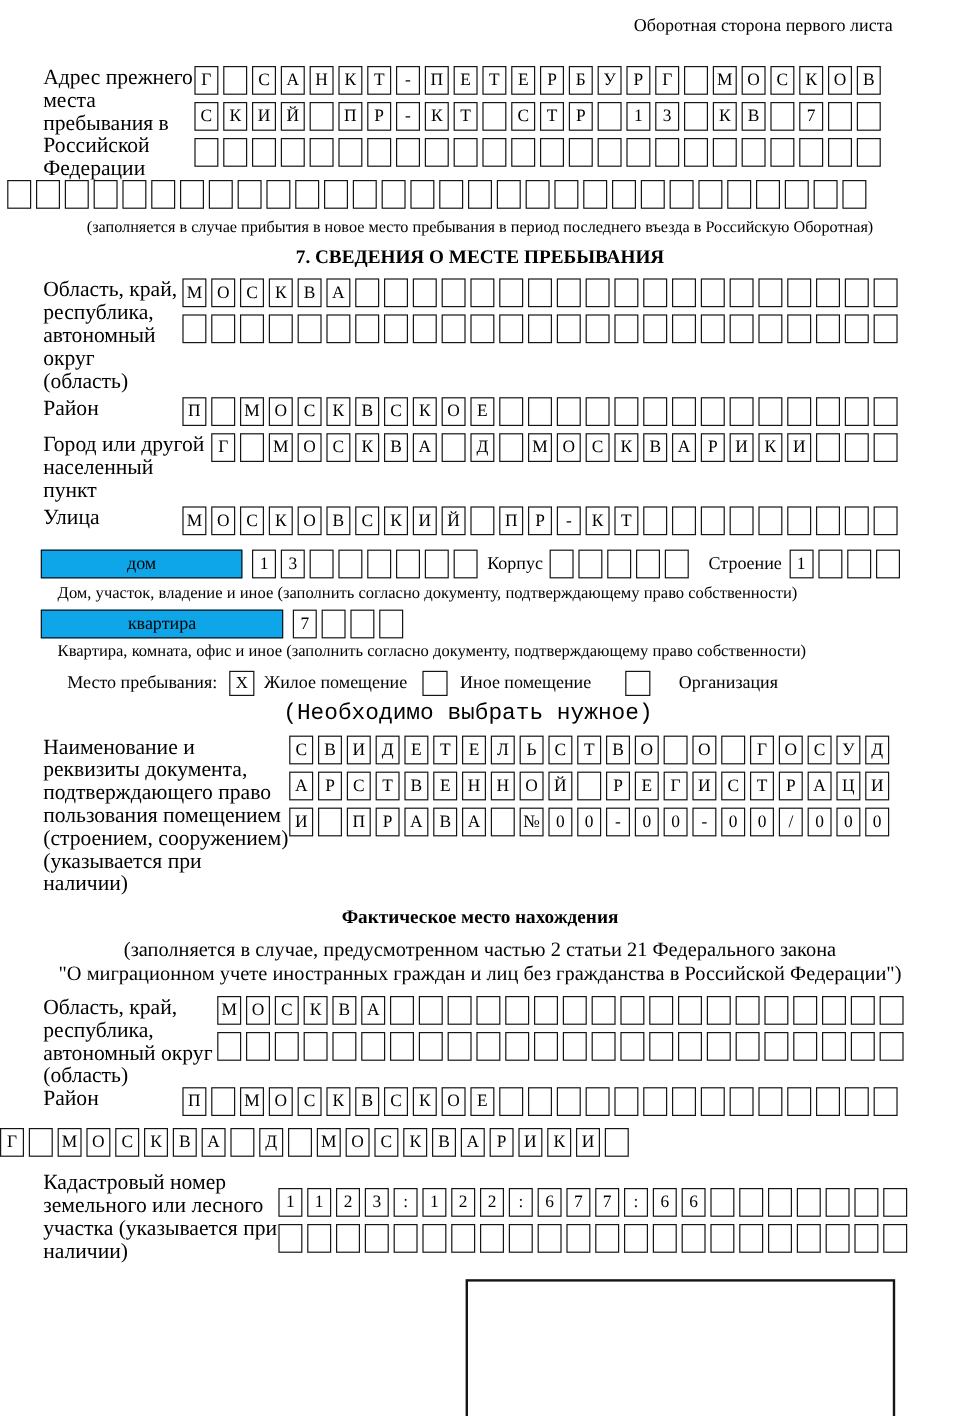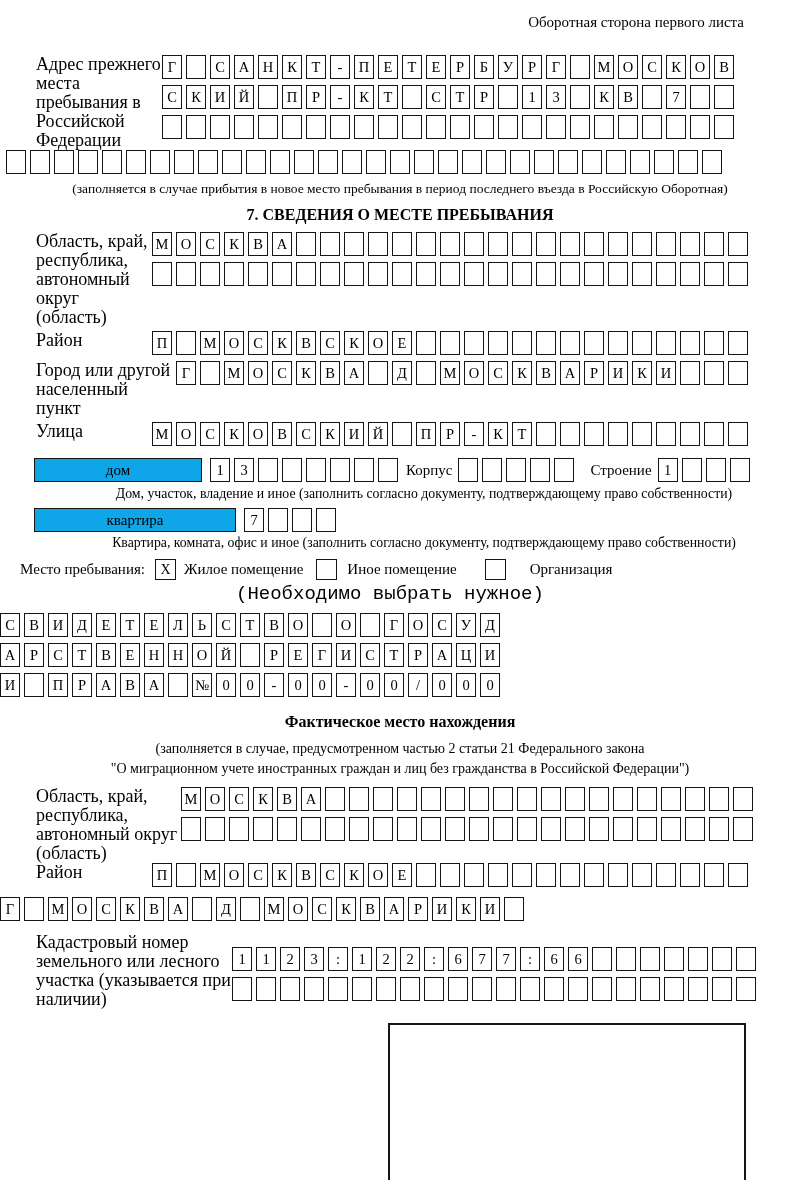--- a/index.html
+++ b/index.html
@@ -29,26 +29,26 @@
   .bold{font-weight:bold;}
   .sect-title{font-size:16px;margin-top:8px;margin-bottom:8px;}
   .inline-lbl{font-size:15px;line-height:25px;display:inline-block;vertical-align:top;}
   .cb{
     display:inline-block;width:19px;height:19px;border:1.7px solid #151515;
     text-align:center;font-size:14px;line-height:19px;vertical-align:middle;background:#fff;
   }
   .cb-label{font-size:15px;vertical-align:middle;}
   .cb-row{margin-top:8px;display:flex;align-items:center;}
   .mt4{margin-top:4px}.mt6{margin-top:6px}.mt8{margin-top:8px}.mt10{margin-top:10px}.mt24{margin-top:24px}
-  .leftnote{margin-left:48px;font-size:13.8px;line-height:17px;margin-top:2px;text-align:center;}
+  .leftnote{margin-left:48px;font-size:13.8px;line-height:17px;margin-top:2px;}
   .stamp-box{
     margin-left:388px;margin-top:14px;width:354px;height:174px;
     border:2px solid #151515;background:#fff;
   }
-  .fact-note{font-size:14px;line-height:20px;text-align:center;}
+  .fact-note{font-size:17px;line-height:20px;text-align:center;}
   .hint{margin-left:236px;font-size:19px;margin-top:3px;font-family:Liberation Mono, monospace;}
   .fullrow{margin-left:6px;}
 </style>
 </head>
 <body>
 
 <div class="hdr">Оборотная сторона первого листа</div>
 
 <div class="frow mt24">
   <div class="flabel w126">Адрес прежнего места пребывания в Российской Федерации</div>
@@ -96,31 +96,32 @@
   <span class="wbox" style="width:166px;margin-right:8px;">дом</span><span class="cells" style="display:inline-block;"><span class="cell">1</span><span class="cell">3</span><span class="cell"></span><span class="cell"></span><span class="cell"></span><span class="cell"></span><span class="cell"></span><span class="cell"></span></span><span class="inline-lbl" style="margin-left:4px;margin-right:6px;">Корпус</span><span class="cells" style="display:inline-block;"><span class="cell"></span><span class="cell"></span><span class="cell"></span><span class="cell"></span><span class="cell"></span></span><span class="inline-lbl" style="margin-left:12px;margin-right:6px;">Строение</span><span class="cells" style="display:inline-block;"><span class="cell">1</span><span class="cell"></span><span class="cell"></span><span class="cell"></span></span>
 </div>
 <div class="leftnote">Дом, участок, владение и иное (заполнить согласно документу, подтверждающему право собственности)</div>
 
 <div class="mt6" style="margin-left:34px;white-space:nowrap;">
   <span class="wbox" style="width:200px;margin-right:8px;">квартира</span><span class="cells" style="display:inline-block;"><span class="cell">7</span><span class="cell"></span><span class="cell"></span><span class="cell"></span></span>
 </div>
 <div class="leftnote mt8">Квартира, комната, офис и иное (заполнить согласно документу, подтверждающему право собственности)</div>
 
 <div class="cb-row">
-  <span class="cb-label" style="margin-left:20px;">Место пребывания:</span>
+  <span class="cb-label" style="margin-left:56px;">Место пребывания:</span>
   <span class="cb" style="margin-left:10px;">X</span>
   <span class="cb-label" style="margin-left:8px;">Жилое помещение</span>
   <span class="cb" style="margin-left:13px;"></span>
   <span class="cb-label" style="margin-left:10px;">Иное помещение</span>
   <span class="cb" style="margin-left:28px;"></span>
   <span class="cb-label" style="margin-left:24px;">Организация</span>
 </div>
 <div class="hint">(Необходимо выбрать нужное)</div>
 
 <div class="frow mt8">
+  <div class="flabel w205">Наименование и реквизиты документа, подтверждающего право пользования помещением (строением, сооружением) (указывается при наличии)</div>
   <div class="cells">
     <div class="cellrow"><span class="cell">С</span><span class="cell">В</span><span class="cell">И</span><span class="cell">Д</span><span class="cell">Е</span><span class="cell">Т</span><span class="cell">Е</span><span class="cell">Л</span><span class="cell">Ь</span><span class="cell">С</span><span class="cell">Т</span><span class="cell">В</span><span class="cell">О</span><span class="cell"></span><span class="cell">О</span><span class="cell"></span><span class="cell">Г</span><span class="cell">О</span><span class="cell">С</span><span class="cell">У</span><span class="cell">Д</span></div>
     <div class="cellrow"><span class="cell">А</span><span class="cell">Р</span><span class="cell">С</span><span class="cell">Т</span><span class="cell">В</span><span class="cell">Е</span><span class="cell">Н</span><span class="cell">Н</span><span class="cell">О</span><span class="cell">Й</span><span class="cell"></span><span class="cell">Р</span><span class="cell">Е</span><span class="cell">Г</span><span class="cell">И</span><span class="cell">С</span><span class="cell">Т</span><span class="cell">Р</span><span class="cell">А</span><span class="cell">Ц</span><span class="cell">И</span></div>
     <div class="cellrow"><span class="cell">И</span><span class="cell"></span><span class="cell">П</span><span class="cell">Р</span><span class="cell">А</span><span class="cell">В</span><span class="cell">А</span><span class="cell"></span><span class="cell">№</span><span class="cell">0</span><span class="cell">0</span><span class="cell">-</span><span class="cell">0</span><span class="cell">0</span><span class="cell">-</span><span class="cell">0</span><span class="cell">0</span><span class="cell">/</span><span class="cell">0</span><span class="cell">0</span><span class="cell">0</span></div>
   </div>
 </div>
 
 <div class="center bold sect-title mt10">Фактическое место нахождения</div>
 <div class="fact-note">(заполняется в случае, предусмотренном частью 2 статьи 21 Федерального закона</div>
 <div class="fact-note">"О миграционном учете иностранных граждан и лиц без гражданства в Российской Федерации")</div>

